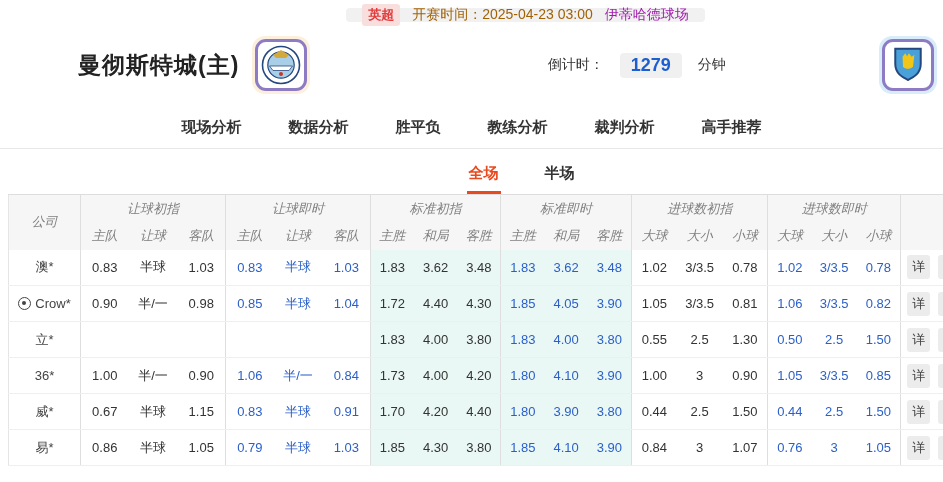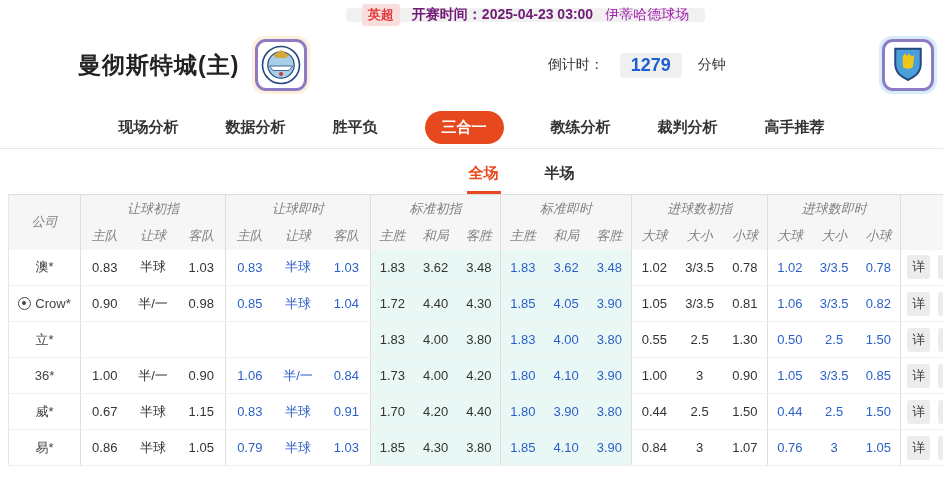--- a/index.html
+++ b/index.html
@@ -5,21 +5,21 @@
   * { margin:0; padding:0; box-sizing:border-box; }
   html,body { width:943px; height:482px; overflow:hidden; background:#fff;
     font-family:"Liberation Sans","DejaVu Sans",sans-serif; color:#333; }
 
   
   .meta-row { padding-top:8px; display:flex; justify-content:center; }
   .meta-bar { display:inline-flex; align-items:center; gap:12px; background:#f1f1f1;
     border-radius:4px; height:14px; padding:0 16px; position:relative; left:54px; font-size:14px; }
   .league-badge { color:#e23b3b; background:#f9dede; border-radius:3px; font-size:13px;
     padding:2px 6px; font-weight:bold; }
-  .kickoff-label,.kickoff-time { font-weight:bold; color:#701a75;margin-top:10px; }
+  .kickoff-label,.kickoff-time { font-weight:normal; color:#a16207;margin-top:10px; }
   .venue { color:#a21caf; }
 
   
   .match-row { margin-top:5px; height:76px; display:flex; align-items:center;
     justify-content:space-between; padding:0 6px 0 78px; }
   .team { display:flex; align-items:center; gap:13px; }
   .team-name { font-size:23px; font-weight:bold; color:#222; letter-spacing:1px; }
   .badge-wrap { width:58px; height:58px; border-radius:13px; padding:3px; display:flex; }
   .badge-wrap.home { background:#fcf0dc; }
   .badge-wrap.away { background:#d9ecf9; }
@@ -106,21 +106,20 @@
         </svg>
       </span>
     </span>
   </div>
 </div>
 
 <nav class="nav-tabs">
     <a class="nav-tab">现场分析</a>
     <a class="nav-tab">数据分析</a>
     <a class="nav-tab">胜平负</a>
-    <a class="nav-tab active">三合一</a>
     <a class="nav-tab">教练分析</a>
     <a class="nav-tab">裁判分析</a>
     <a class="nav-tab">高手推荐</a>
   </nav>
 <div class="page-divider"></div>
 
 <div class="card">
   <div class="period-tabs">
       <span class="period-tab active">全场</span>
       <span class="period-tab">半场</span>

